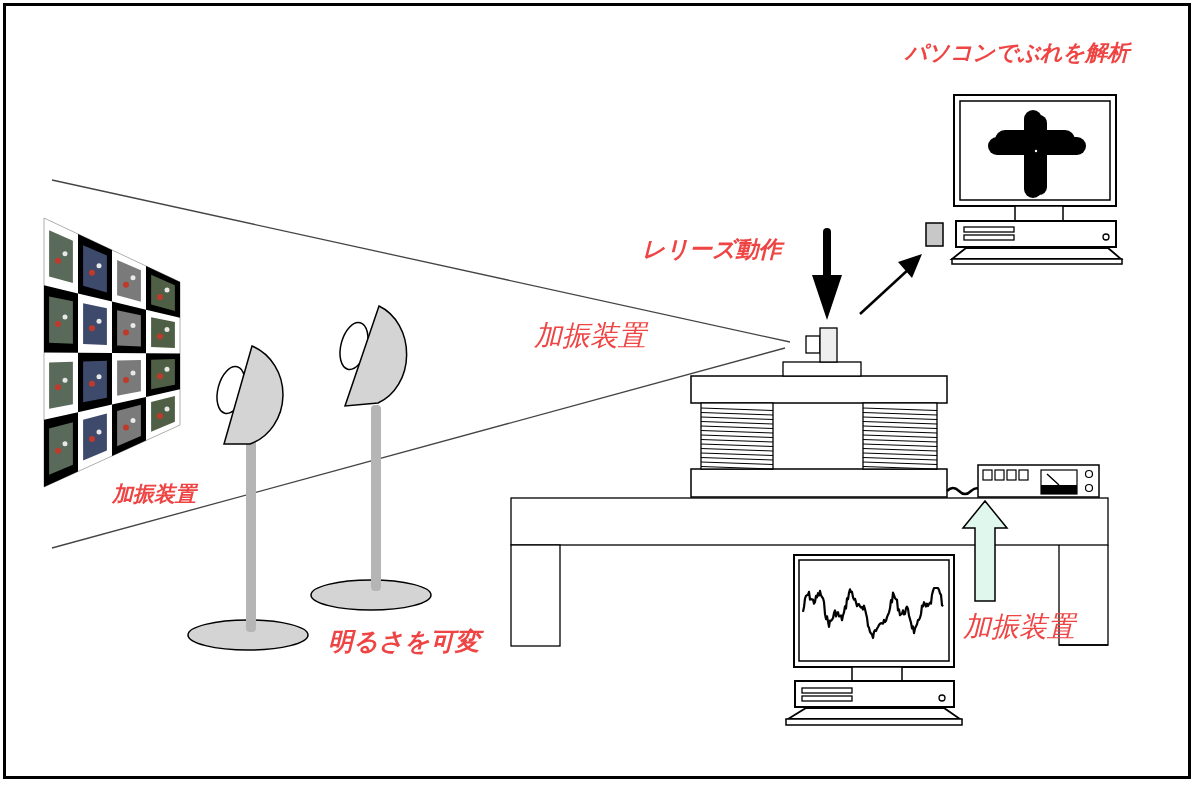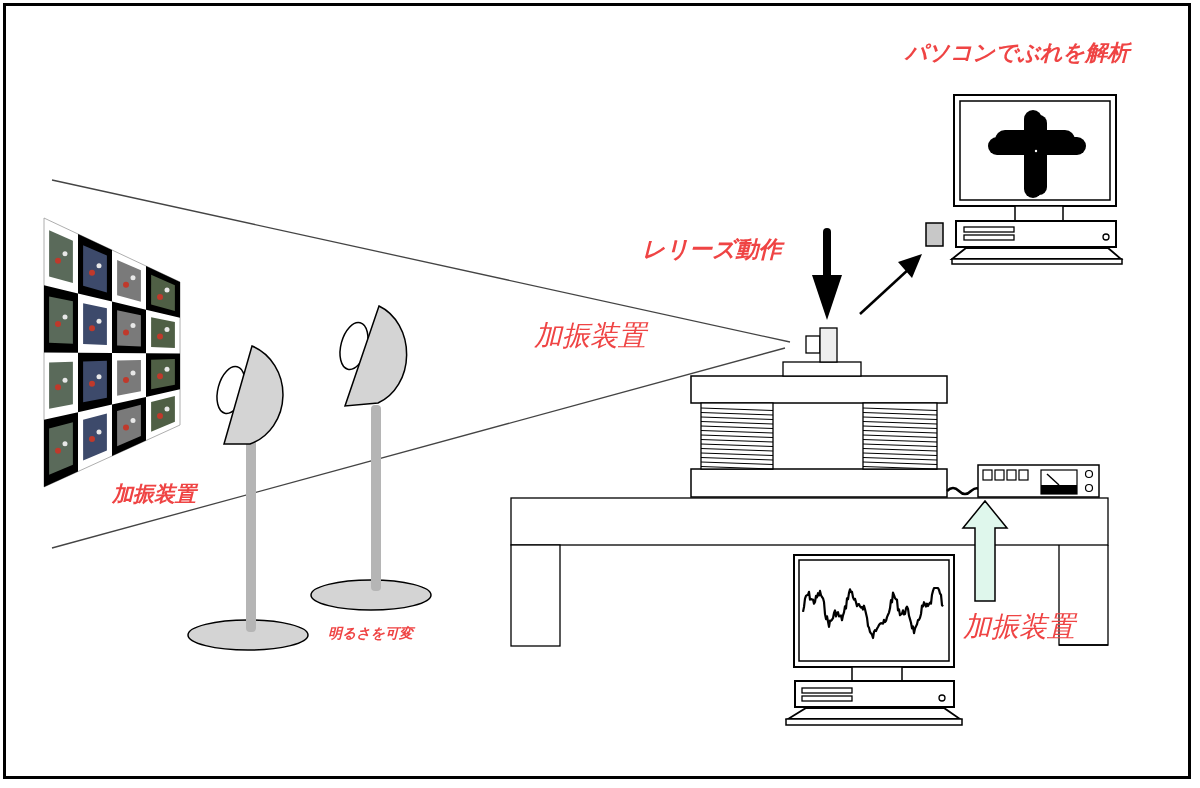--- a/index.html
+++ b/index.html
@@ -5,21 +5,21 @@
   html, body { margin: 0; padding: 0; background: #ffffff; }
   body { width: 1200px; height: 788px; position: relative; overflow: hidden; font-family: "DejaVu Sans", sans-serif; }
   .frame { position: absolute; left: 3px; top: 3px; width: 1188px; height: 776px; border: 3px solid #000; box-sizing: border-box; background: #fff; }
   svg.scene { position: absolute; left: 0; top: 0; }
   .label { position: absolute; color: #ef4444; white-space: nowrap; font-style: italic; }
   .bold { font-weight: bold; }
   .lbl-pc { left: 905px; top: 38px; font-size: 22px; }
   .lbl-release { left: 642px; top: 222px; font-size: 23px; margin-top: 12px; }
   .lbl-shaker { left: 534px; top: 317px; font-size: 28px; }
   .lbl-chart { left: 112px; top: 480px; font-size: 21px; }
-  .lbl-bright { left: 328px; top: 625px; font-size: 14px; }
+  .lbl-bright { left: 328px; top: 625px; font-size: 25px; }
   .lbl-wave { left: 963px; top: 608px; font-size: 28px; }
 </style>
 </head>
 <body>
 
 <div class="frame"></div>
 
 <svg class="scene" width="1200" height="788" viewBox="0 0 1200 788">
 
   <line x1="52" y1="180" x2="790" y2="342" stroke="#444" stroke-width="1.3"></line>

